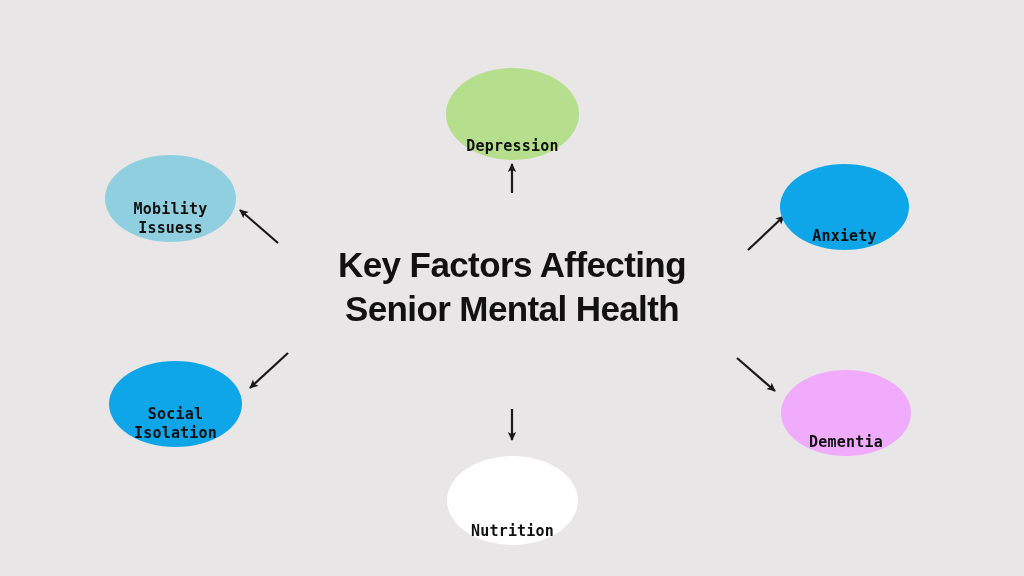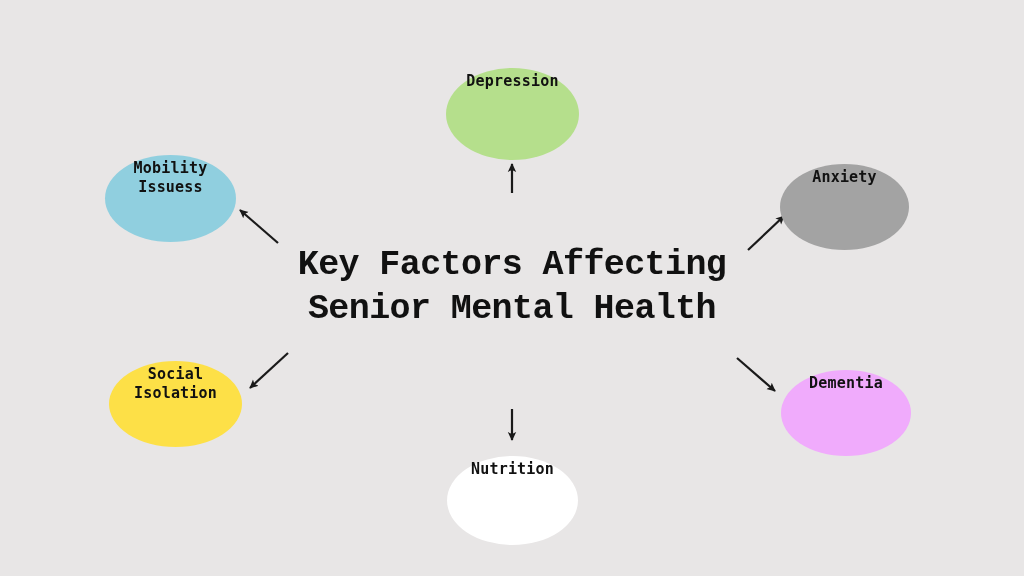--- a/index.html
+++ b/index.html
@@ -22,21 +22,21 @@
     position: absolute;
     left: 0;
     top: 0;
     width: 1024px;
     height: 576px;
     pointer-events: none;
   }
   .node {
     position: absolute;
     display: flex;
-    align-items: flex-start;
+    align-items: flex-end;
     justify-content: center;
     text-align: center;
     border-radius: 50%;
     box-sizing: border-box;
     color: #111111;
     font-family: "DejaVu Sans Mono", monospace;
     font-weight: bold;
     font-size: 15px;
     line-height: 1.28;
     letter-spacing: 0.2px;
@@ -46,21 +46,21 @@
     white-space: pre-line;
     display: block;
   }
   #center-title {
     position: absolute;
     left: 282px;
     top: 243px;
     width: 460px;
     text-align: center;
     color: #111111;
-    font-family: Liberation Mono, monospace;
+    font-family: Liberation Sans, sans-serif;
     font-weight: bold;
     font-size: 35px;
     line-height: 1.26;
     letter-spacing: -0.6px;
     white-space: pre-line;
   }
 </style>
 </head>
 <body>
 
@@ -80,30 +80,30 @@
       <line x1="278" y1="243" x2="240" y2="210" stroke="#1a1a1a" stroke-width="2.2" marker-end="url(#arrowhead)"></line>
     </svg>
 
   <div id="center-title">Key Factors Affecting
 Senior Mental Health</div>
 
   <div id="node-layer">
       <div class="node" style="left: 446px; top: 68px; width: 133px; height: 92px; background: rgb(181, 223, 140); font-size: 15px;">
         <span class="node-label">Depression</span>
       </div>
-      <div class="node" style="left: 780px; top: 164px; width: 129px; height: 86px; background: #a3a3a3; font-size: 15px;">
+      <div class="node" style="left: 780px; top: 164px; width: 129px; height: 86px; background: #0ea5e9; font-size: 15px;">
         <span class="node-label">Anxiety</span>
       </div>
       <div class="node" style="left: 781px; top: 370px; width: 130px; height: 86px; background: #f0abfc; font-size: 15px;">
         <span class="node-label">Dementia</span>
       </div>
       <div class="node" style="left: 447px; top: 456px; width: 131px; height: 89px; background: #ffffff; font-size: 15px;">
         <span class="node-label">Nutrition</span>
       </div>
-      <div class="node" style="left: 109px; top: 361px; width: 133px; height: 86px; background: #fde047; font-size: 15px;">
+      <div class="node" style="left: 109px; top: 361px; width: 133px; height: 86px; background: #0ea5e9; font-size: 15px;">
         <span class="node-label">Social
 Isolation</span>
       </div>
       <div class="node" style="left: 105px; top: 155px; width: 131px; height: 87px; background: rgb(144, 207, 223); font-size: 15px;">
         <span class="node-label">Mobility
 Issuess</span>
       </div>
     </div>
 
 </div>

